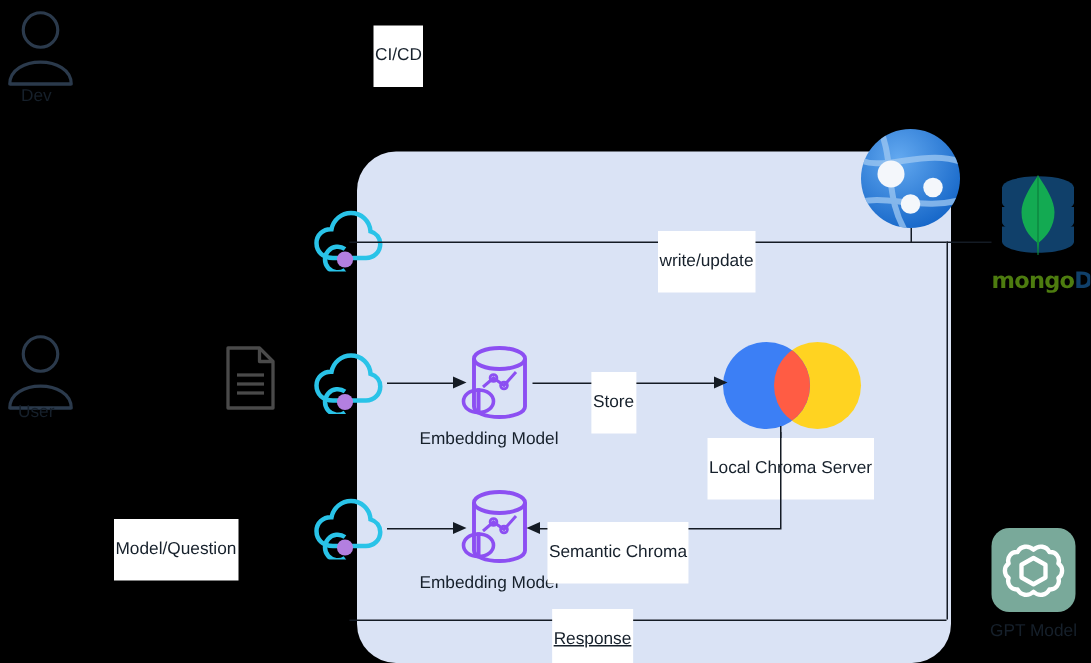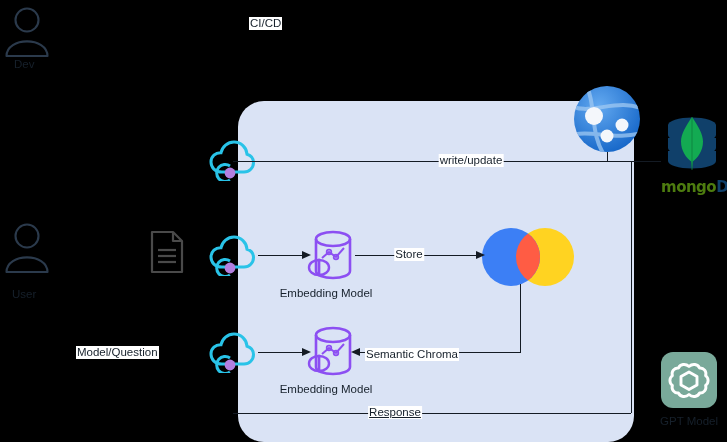--- a/index.html
+++ b/index.html
@@ -30,21 +30,21 @@
   
   .label {
     position: absolute;
     font-size: 11.5px;
     color: #16202b;
     white-space: nowrap;
     line-height: 13px;
   }
   .label.boxed {
     background: #ffffff;
-    padding: 0 1px;
+    padding: 14px 1px;
   }
   .label.plain { background: transparent; }
   .label.center { transform: translateX(-50%); }
 
   
   .actor svg { display: block; }
 
   
   .line-h {
     position: absolute;
@@ -108,21 +108,21 @@
   </div>
   <div class="label plain" style="left:14px; top:58px;">Dev</div>
 
   <div class="abs actor" style="left:4px; top:222px;">
     <svg width="46" height="52" viewBox="0 0 46 52">
       <circle cx="23" cy="14" r="11.5" fill="none" stroke="#2b3a4c" stroke-width="2.1"></circle>
       <path d="M2.5 50 C2.5 30.5 43.5 30.5 43.5 50 Z" fill="none" stroke="#2b3a4c" stroke-width="2.1" stroke-linejoin="round"></path>
       <line x1="2.5" y1="50" x2="43.5" y2="50" stroke="#2b3a4c" stroke-width="2.1"></line>
     </svg>
   </div>
-  <div class="label plain" style="left:12px; top:288px;">User</div>
+  <div class="label plain" style="left:12px; top:269px;">User</div>
 
   <div class="label boxed" style="left:249px; top:17px;">CI/CD</div>
 
   <div class="abs" style="left:150px; top:230px;">
     <svg width="34" height="44" viewBox="0 0 34 44">
       <path d="M2 2 H23 L32 11 V42 H2 Z" fill="none" stroke="#4a4a4a" stroke-width="2.2" stroke-linejoin="round"></path>
       <path d="M23 2 V11 H32" fill="none" stroke="#4a4a4a" stroke-width="2.2" stroke-linejoin="round"></path>
       <line x1="8" y1="20" x2="26" y2="20" stroke="#4a4a4a" stroke-width="2.2"></line>
       <line x1="8" y1="26" x2="26" y2="26" stroke="#4a4a4a" stroke-width="2.2"></line>
       <line x1="8" y1="32" x2="26" y2="32" stroke="#4a4a4a" stroke-width="2.2"></line>
@@ -193,20 +193,21 @@
             <circle cx="31" cy="31" r="29"></circle>
           </clipPath>
       </defs>
       <circle cx="65" cy="31" r="29" fill="#ffd321"></circle>
       <circle cx="31" cy="31" r="29" fill="#3c7ff5"></circle>
       <g clip-path="url(#clipLeft)">
         <circle cx="65" cy="31" r="29" fill="#ff5c44"></circle>
       </g>
     </svg>
   </div>
+  <div class="label boxed center" style="left:527px; top:292px;">Local Chroma Server</div>
 
   <div class="abs" style="left:572px; top:84px;">
     <svg width="70" height="70" viewBox="0 0 70 70">
       <defs>
         <radialGradient id="gl" cx="38%" cy="30%" r="75%">
           <stop offset="0%" stop-color="#63a9f0"></stop>
           <stop offset="100%" stop-color="#1566c8"></stop>
         </radialGradient>
         <clipPath id="globeClip">
             <circle cx="35" cy="35" r="33"></circle>

